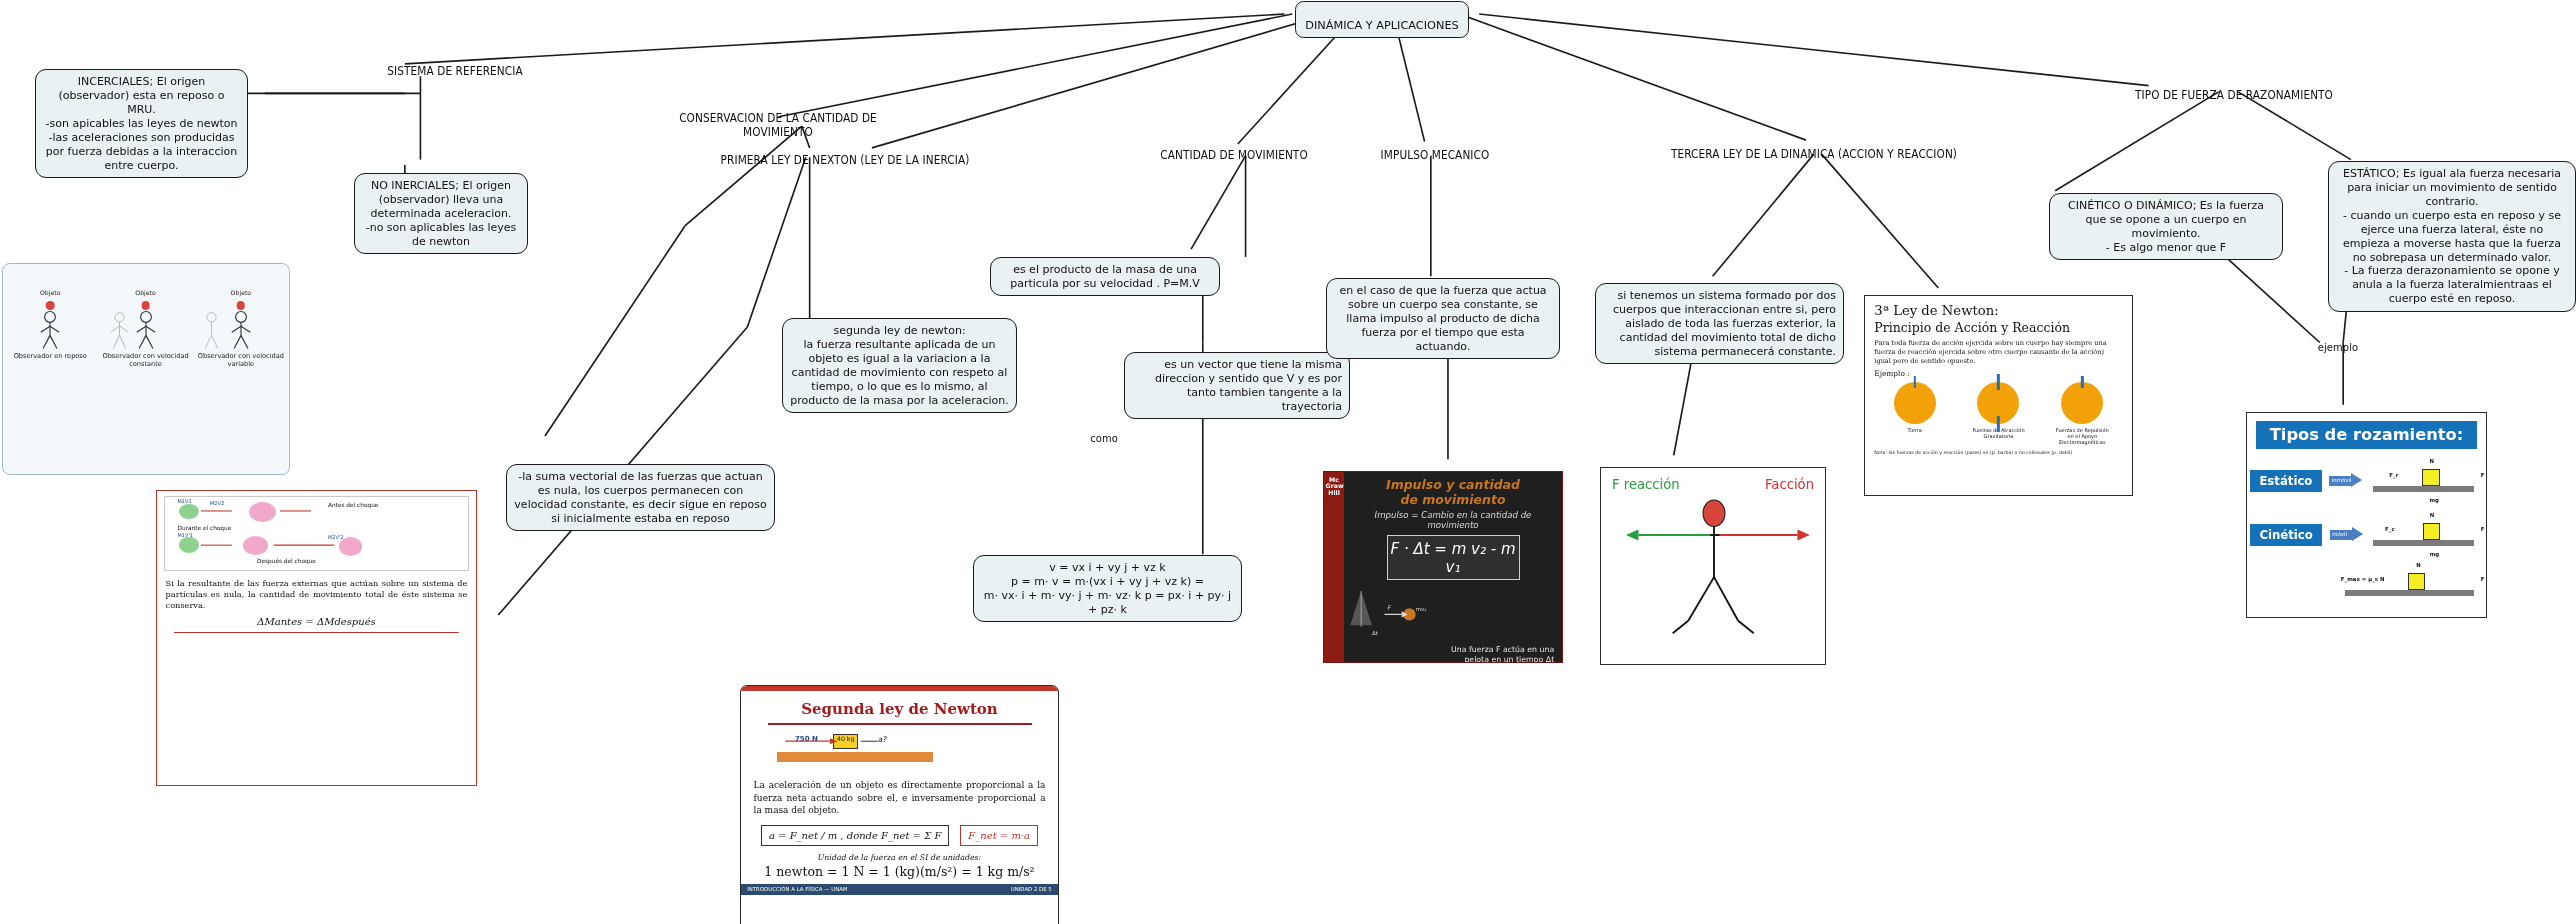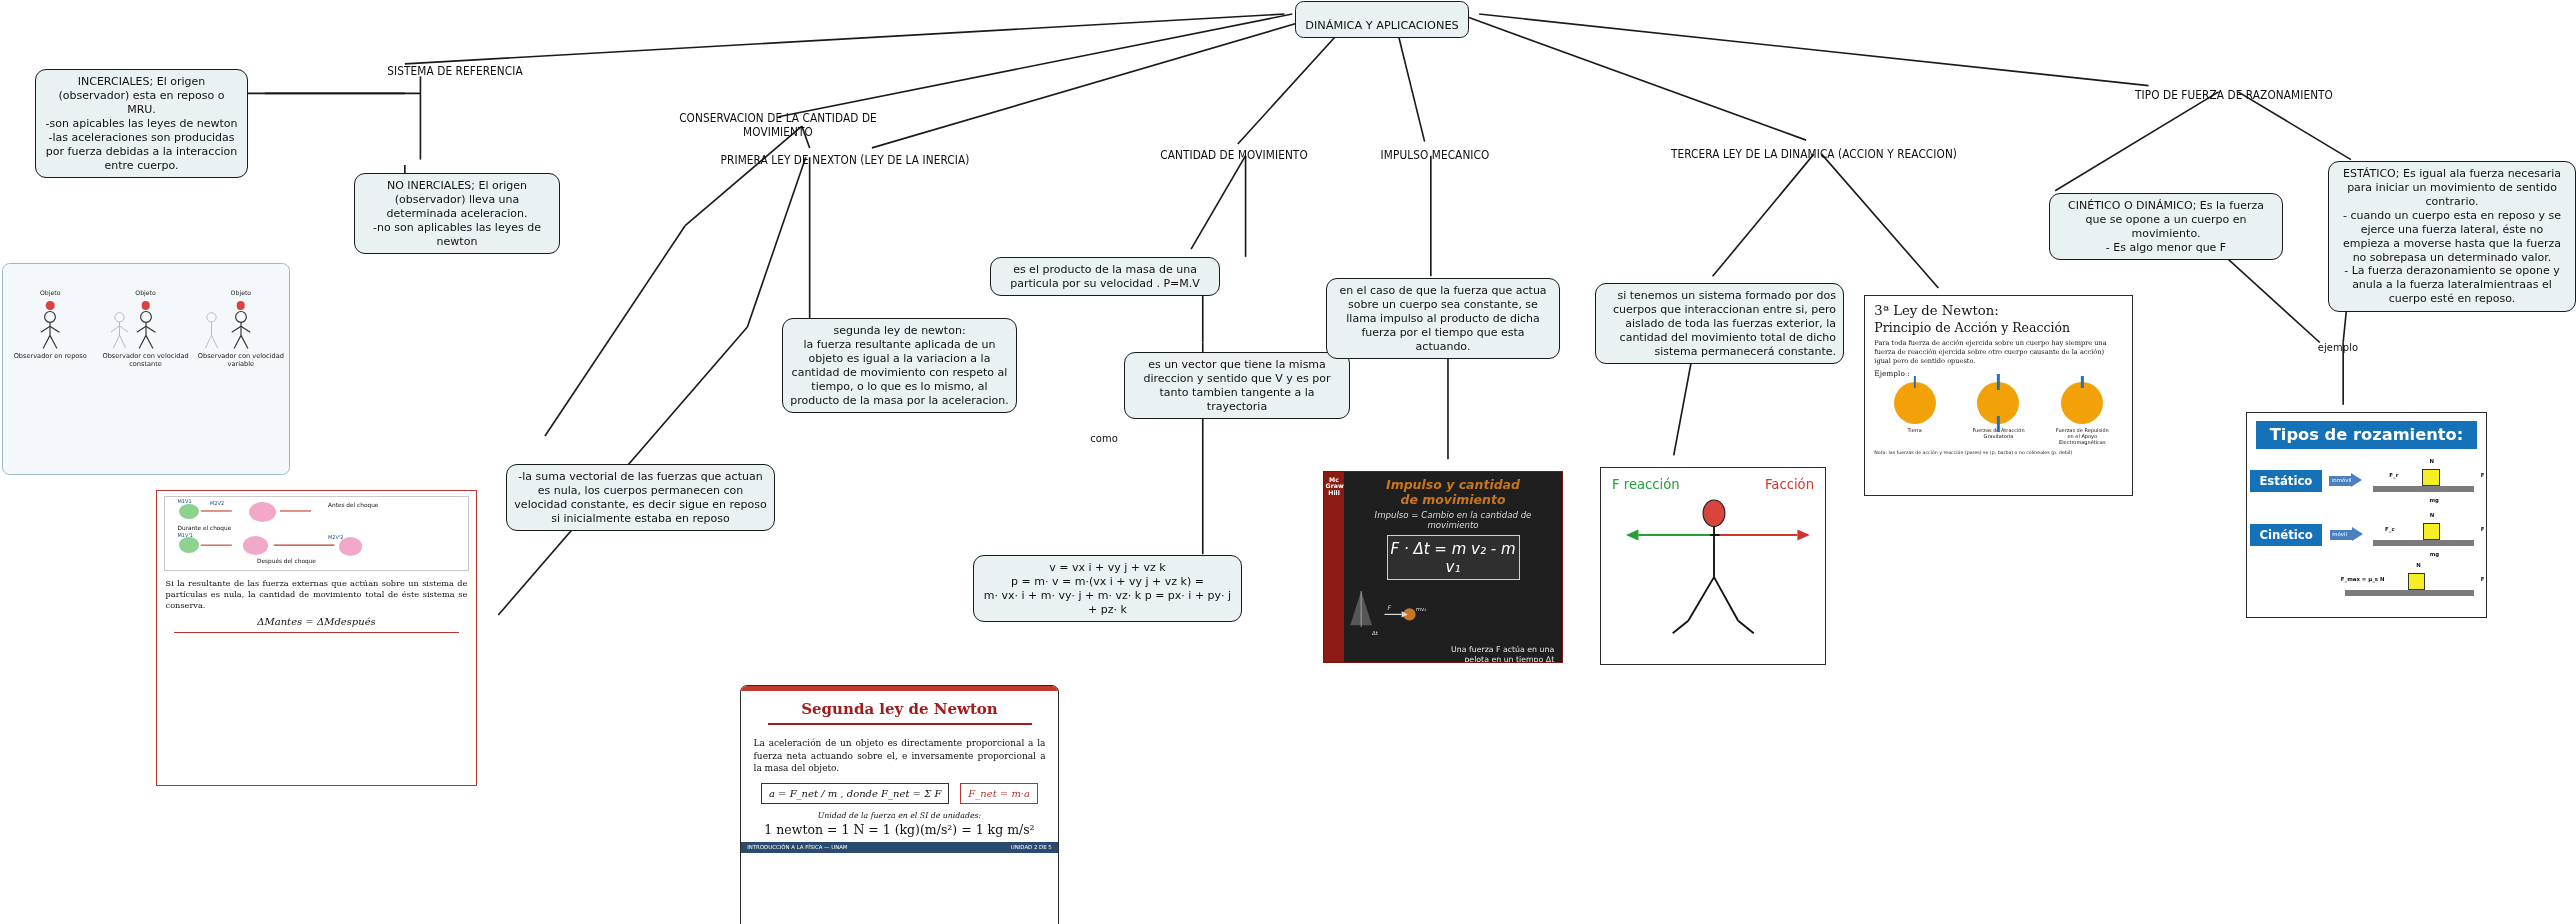--- a/index.html
+++ b/index.html
@@ -171,31 +171,31 @@
   <div class="elabel" style="left:1435px;top:148px;">IMPULSO MECANICO</div>
   <div class="elabel" style="left:1814px;top:147px;">TERCERA LEY DE LA DINAMICA (ACCION Y REACCION)</div>
   <div class="elabel" style="left:2234px;top:88px;">TIPO DE FUERZA DE RAZONAMIENTO</div>
   <div class="elabel tiny" style="left:1104px;top:432px;">como</div>
   <div class="elabel tiny" style="left:2338px;top:341px;">ejemplo</div>
 
   <div class="node small" style="left:35px;top:69px;width:213px;">INCERCIALES; El origen (observador) esta en reposo o MRU.
 -son apicables las leyes de newton
 -las aceleraciones son producidas por fuerza debidas a la interaccion entre cuerpo.</div>
 
-  <div class="node small" style="left:354px;top:173px;width:206px;">NO INERCIALES; El origen (observador) lleva una determinada aceleracion.
+  <div class="node small" style="left:354px;top:173px;width:174px;">NO INERCIALES; El origen (observador) lleva una determinada aceleracion.
 -no son aplicables las leyes de newton</div>
 
   <div class="node small" style="left:506px;top:464px;width:269px;">-la suma vectorial de las fuerzas que actuan es nula, los cuerpos permanecen con velocidad constante, es decir sigue en reposo si inicialmente estaba en reposo</div>
 
   <div class="node small" style="left:782px;top:318px;width:235px;">segunda ley de newton:
 la fuerza resultante aplicada de un objeto es igual a la variacion a la cantidad de movimiento con respeto al tiempo, o lo que es lo mismo, al producto de la masa por la aceleracion.</div>
 
   <div class="node small" style="left:990px;top:257px;width:230px;">es el producto de la  masa  de una particula por su velocidad . P=M.V</div>
 
-  <div class="node small" style="left:1124px;top:352px;width:226px;">es un vector que tiene la misma direccion y sentido que V y es por tanto tambien tangente a la trayectoria</div>
+  <div class="node small" style="left:1124px;top:352px;width:226px;text-align:right;">es un vector que tiene la misma direccion y sentido que V y es por tanto tambien tangente a la trayectoria</div>
 
   <div class="node small" style="left:973px;top:555px;width:269px;">v = vx i + vy j + vz k
 p = m· v = m·(vx i + vy j + vz k) =
 m· vx· i + m· vy· j + m· vz· k p = px· i + py· j + pz· k</div>
 
   <div class="node small" style="left:1326px;top:278px;width:234px;">en el caso de que la fuerza que actua sobre un cuerpo sea constante, se llama impulso al producto de dicha fuerza por el tiempo que esta actuando.</div>
 
   <div class="node small" style="left:1595px;top:283px;width:249px;text-align:right;">si tenemos un sistema formado por dos cuerpos que interaccionan entre si, pero aislado de toda las fuerzas exterior, la cantidad del movimiento total de dicho sistema permanecerá constante.</div>
 
   <div class="node small" style="left:2049px;top:193px;width:234px;">CINÉTICO O DINÁMICO;  Es la fuerza que se opone a un cuerpo en movimiento.
@@ -294,20 +294,31 @@
     </div>
     <div class="cons-txt">Si la resultante de las fuerza externas que actúan sobre un sistema de partículas es nula, la cantidad de movimiento total de éste sistema se conserva.</div>
     <div class="cons-eq">ΔMantes = ΔMdespués</div>
     <div class="cons-rule"></div>
   </div>
 
   <div class="panel" style="left:740px;top:675px;width:319px;height:248px;border-radius:7px;">
     <div class="sl-bar"></div>
     <div class="sl-title">Segunda ley de Newton</div>
     <div class="sl-line"></div>
+    <div style="position:relative;height:42px;margin:0 20px;">
+      <div style="position:absolute;left:34px;top:3.1px;font-size:7px;color:#1b4b8f;font-weight:bold;">750 N</div>
+      <div style="position:absolute;left:72px;top:1.6px;width:23.4px;height:13.2px;background:#f5d020;border:0.8px solid #333;font-size:6.2px;text-align:center;">40 kg</div>
+      <div style="position:absolute;left:117px;top:2.3px;font-size:7.8px;font-style:italic;">a?</div>
+      <div style="position:absolute;left:15.6px;top:20px;width:156px;height:9.3px;background:#e08a3c;"></div>
+      <svg style="position:absolute;left:0;top:0;" width="187" height="20" viewBox="0 0 240 26">
+        <line x1="30" y1="12" x2="88" y2="12" stroke="#c0392b" stroke-width="1.6"></line>
+        <polygon points="88,8 98,12 88,16" fill="#c0392b"></polygon>
+        <line x1="128" y1="12" x2="150" y2="12" stroke="#333" stroke-width="1.3"></line>
+      </svg>
+    </div>
     <div class="sl-txt">La aceleración de un objeto es directamente proporcional a la fuerza neta actuando sobre el, e inversamente proporcional a la masa del objeto.</div>
     <div class="sl-eqrow">
       <div class="sl-eqbox">a = F_net / m , donde F_net = Σ F</div>
       <div class="sl-eqbox" style="border-color:#b9332f;color:#b9332f;">F_net = m·a</div>
     </div>
     <div class="sl-unit">Unidad de la fuerza en el SI de unidades:</div>
     <div class="sl-newton">1 newton = 1 N = 1 (kg)(m/s²) = 1 kg m/s²</div>
     <div class="sl-foot">
       <span>INTRODUCCIÓN A LA FÍSICA — UNAM</span>
       <span>UNIDAD 2 DE 5</span>

